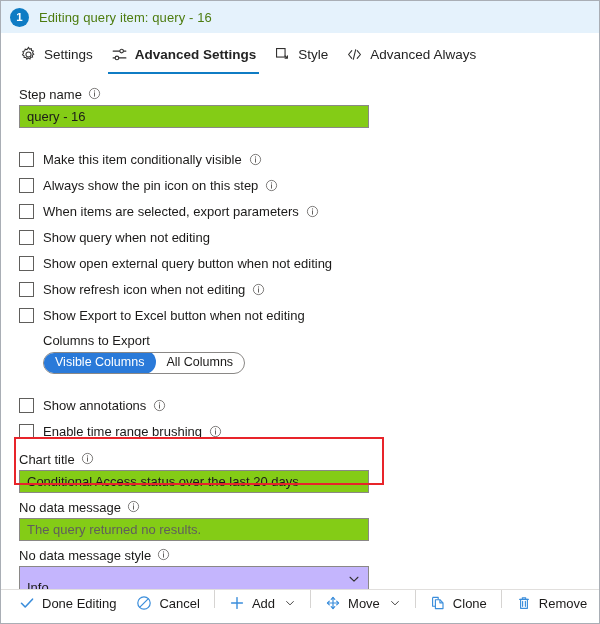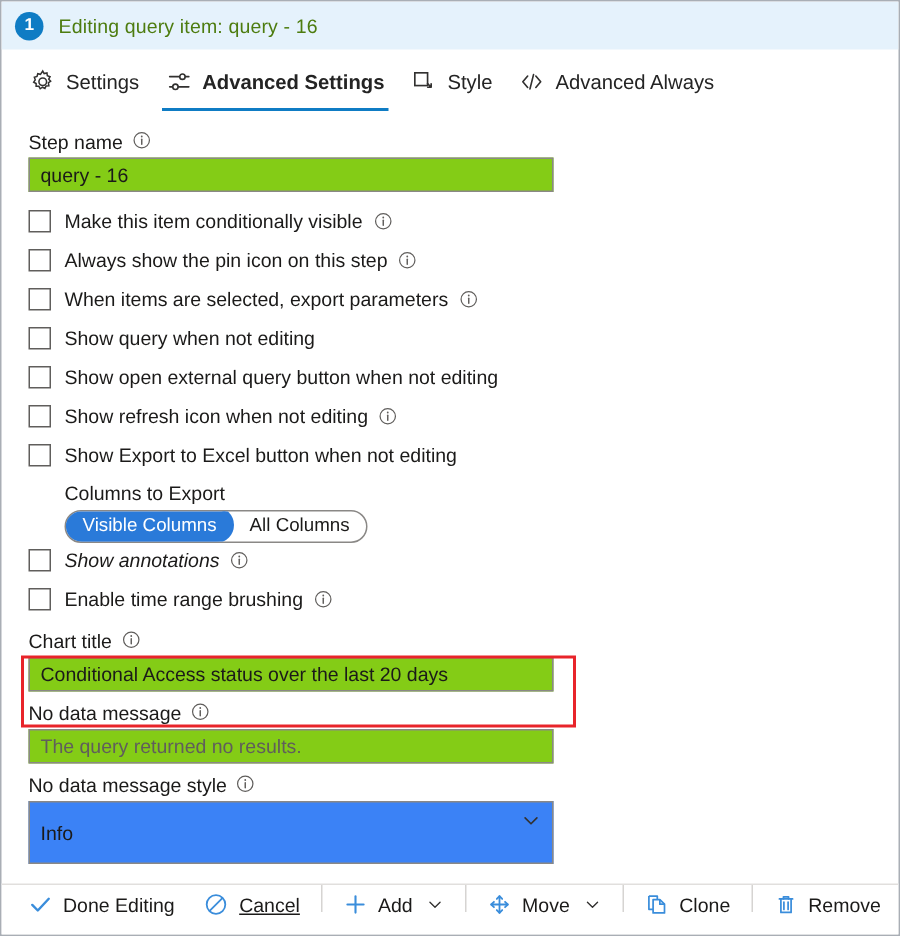--- a/index.html
+++ b/index.html
@@ -142,21 +142,21 @@
   .select-wrap {
     position: relative;
     width: 350px;
     height: 25px;
   }
   .select-box {
     width: 350px;
     height: 42px;
     box-sizing: border-box;
     border: 1px solid #8a8886;
-    background: #3b82f6;
+    background: #c4b5fd;
     font-size: 13px;
     color: #1b1a19;
     padding: 0 33px 0 7px;
     display: flex;
     align-items: center;
   }
   .select-chevron {
     position: absolute;
     right: 8px;
     top: 0;
@@ -360,21 +360,21 @@
         <svg width="13" height="13" viewBox="0 0 16 16" fill="none" stroke="#605e5c" stroke-width="1">
           <circle cx="8" cy="8" r="6.3"></circle>
           <line x1="8" y1="7.1" x2="8" y2="11.3" stroke-width="1.2" stroke-linecap="round"></line>
           <circle cx="8" cy="4.9" r="0.75" fill="#605e5c" stroke="none"></circle>
         </svg>
       </span>
     </div>
     <input class="text-input" type="text" value="query - 16" style="">
 
     
-    <div class="check-row" style="margin-top:8px;">
+    <div class="check-row" style="margin-top:20px;">
       <span class="checkbox"></span>
       <span class="check-text">
         <span>Make this item conditionally visible</span>
         <span class="info-icon">
           <svg width="13" height="13" viewBox="0 0 16 16" fill="none" stroke="#605e5c" stroke-width="1">
             <circle cx="8" cy="8" r="6.3"></circle>
             <line x1="8" y1="7.1" x2="8" y2="11.3" stroke-width="1.2" stroke-linecap="round"></line>
             <circle cx="8" cy="4.9" r="0.75" fill="#605e5c" stroke="none"></circle>
           </svg>
         </span>
@@ -447,21 +447,21 @@
     
     <div class="subgroup">
       <div class="subgroup-label">Columns to Export</div>
       <div class="pillgroup">
         <span class="pill selected">Visible Columns</span>
         <span class="pill">All Columns</span>
       </div>
     </div>
 
     
-    <div class="check-row" style="margin-top:0;font-style:italic;">
+    <div class="check-row" style="margin-top:20px;">
       <span class="checkbox"></span>
       <span class="check-text">
         <span>Show annotations</span>
         <span class="info-icon">
           <svg width="13" height="13" viewBox="0 0 16 16" fill="none" stroke="#605e5c" stroke-width="1">
             <circle cx="8" cy="8" r="6.3"></circle>
             <line x1="8" y1="7.1" x2="8" y2="11.3" stroke-width="1.2" stroke-linecap="round"></line>
             <circle cx="8" cy="4.9" r="0.75" fill="#605e5c" stroke="none"></circle>
           </svg>
         </span>
@@ -537,21 +537,21 @@
 
     <div class="tool-btn">
       <span class="tool-icon">
         <svg width="16" height="16" viewBox="0 0 16 16" fill="none" stroke="#3a8ddb" stroke-width="1.6" stroke-linecap="round" stroke-linejoin="round">
           <path d="M2.5 8.3 L6.2 12 L13.5 4.2"></path>
         </svg>
       </span>
       <span>Done Editing</span>
     </div>
 
-    <div class="tool-btn" style="margin-left:4px;text-decoration:underline;">
+    <div class="tool-btn" style="margin-left:4px;">
       <span class="tool-icon">
         <svg width="16" height="16" viewBox="0 0 16 16" fill="none" stroke="#3a8ddb" stroke-width="1.2">
           <circle cx="8" cy="8" r="6.2"></circle>
           <line x1="3.6" y1="12.4" x2="12.4" y2="3.6"></line>
         </svg>
       </span>
       <span>Cancel</span>
     </div>
 
     <div class="tool-sep"></div>

